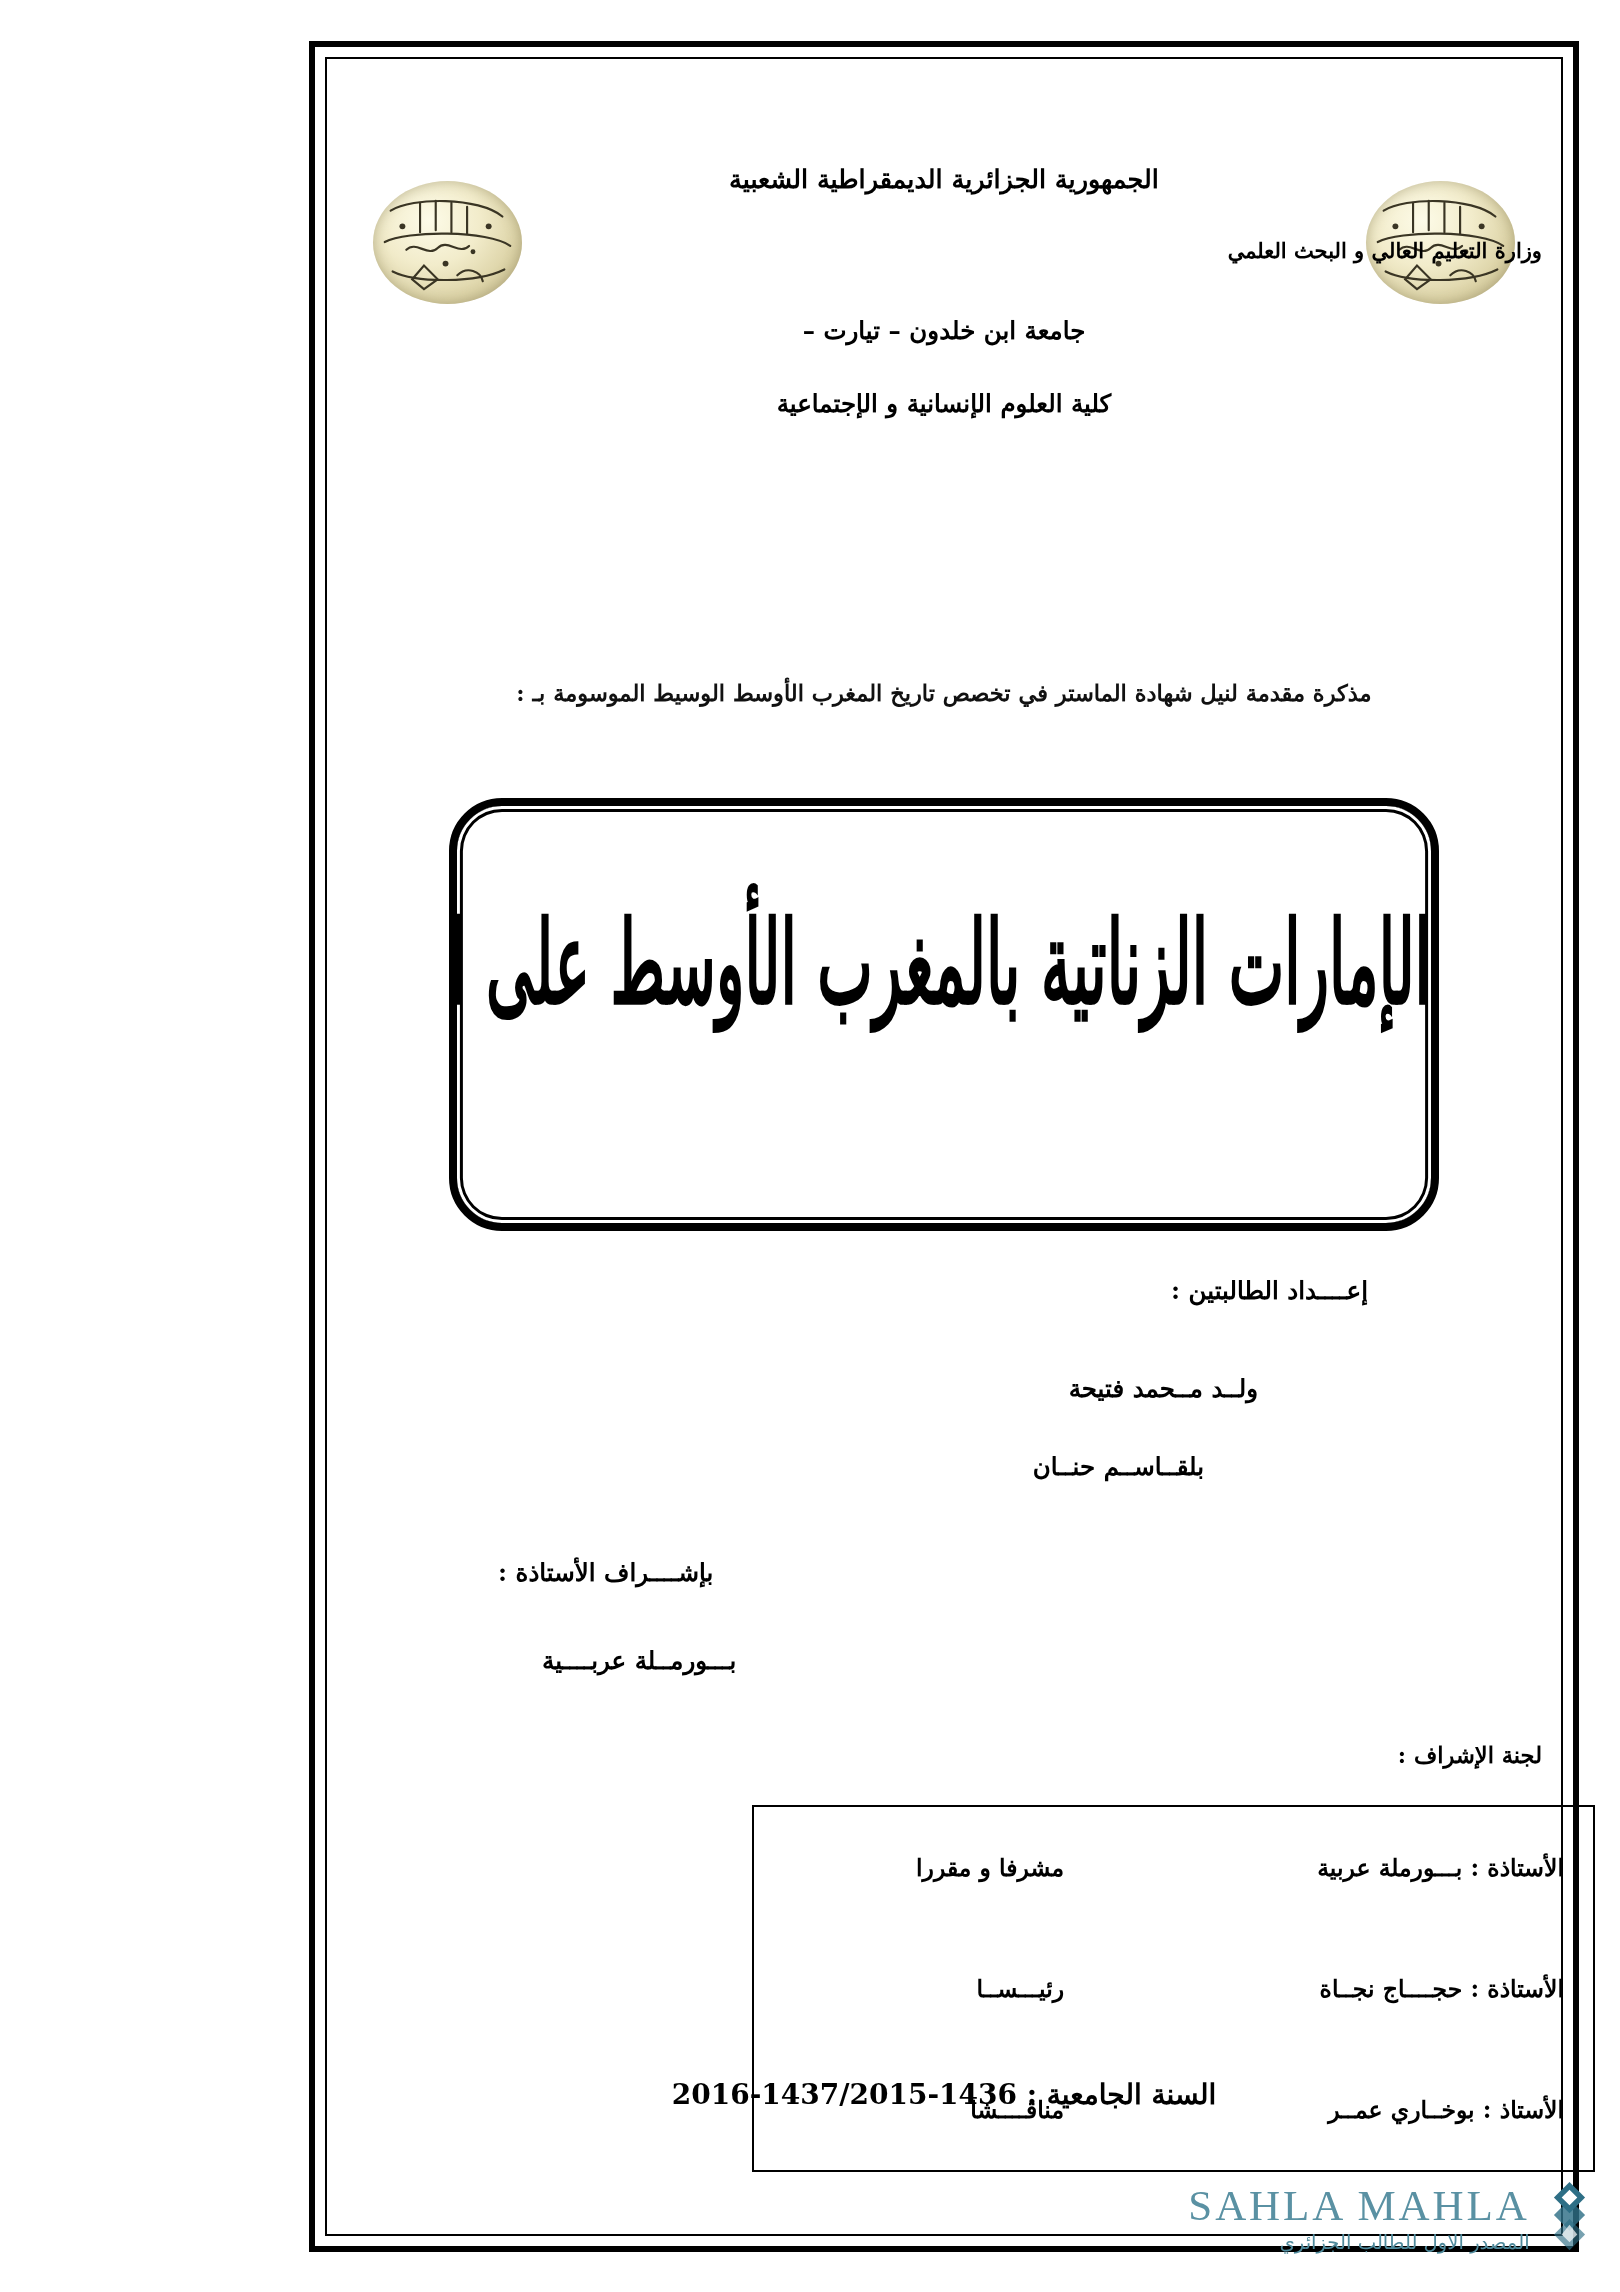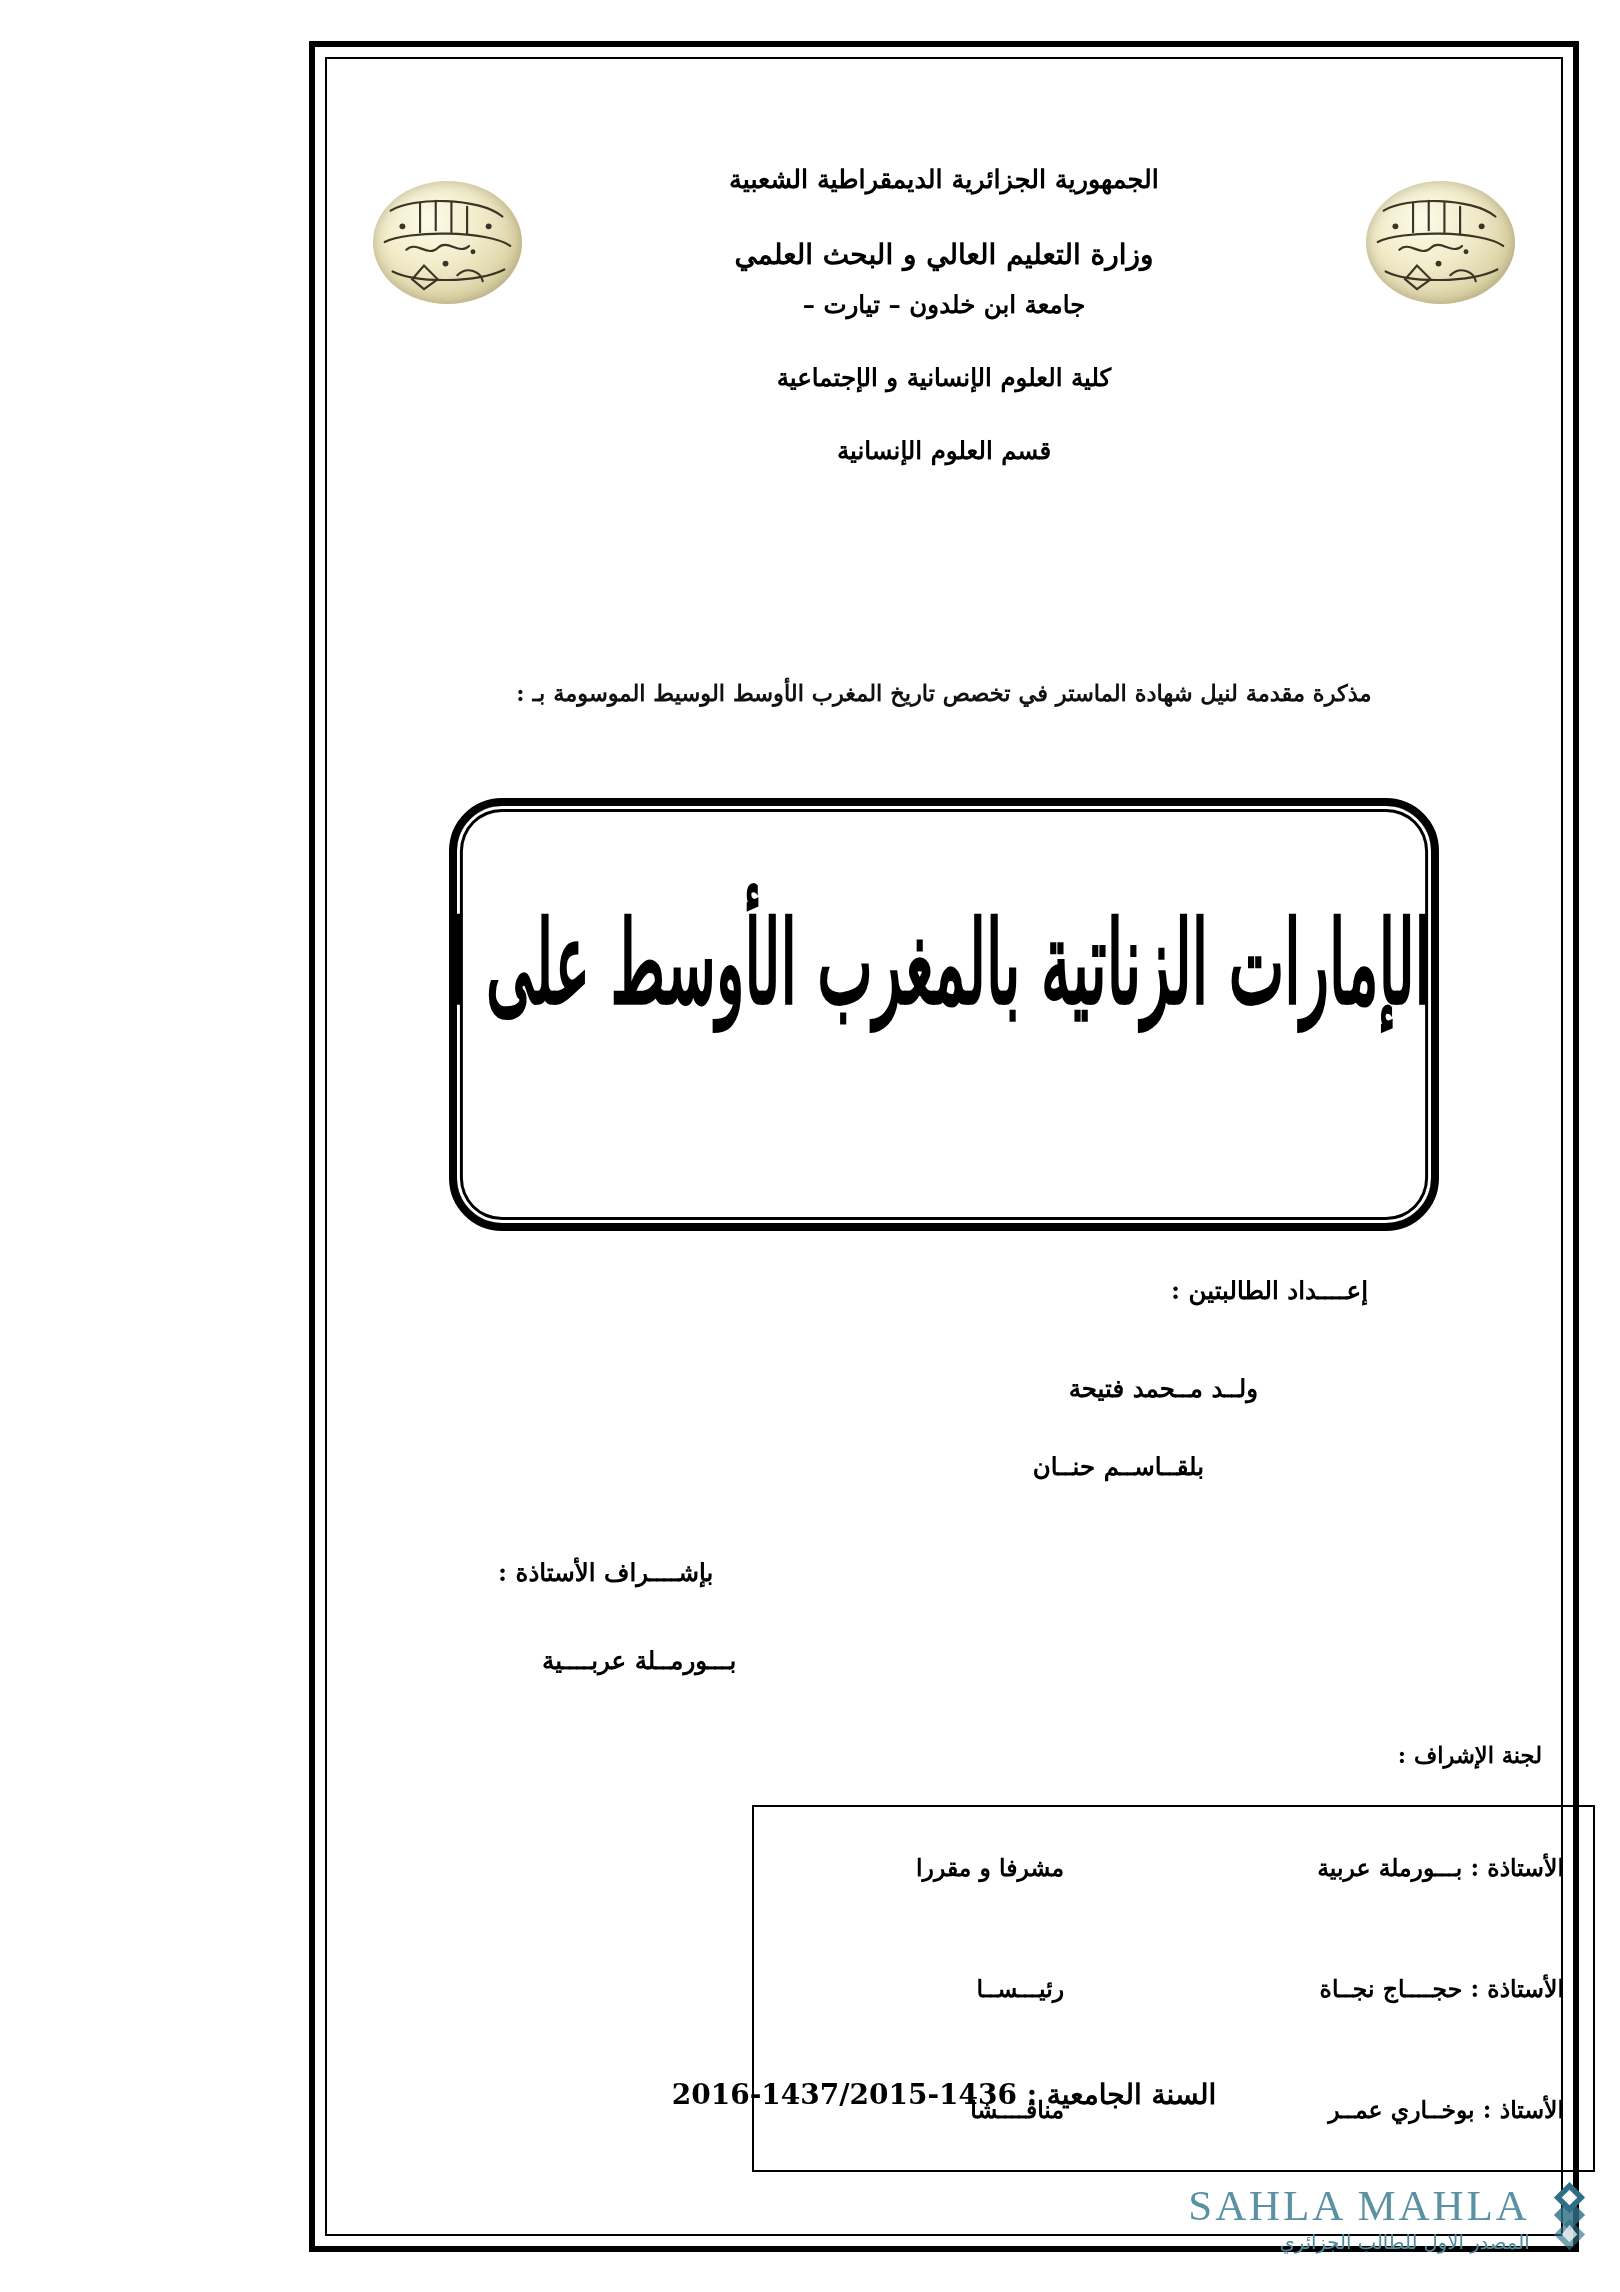--- a/index.html
+++ b/index.html
@@ -43,21 +43,21 @@
   }
   .header-line {
     font-family: "DejaVu Serif", "Liberation Serif", serif;
     font-weight: bold;
     color: #000;
     direction: rtl;
     letter-spacing: 1px;
     line-height: 1.05;
   }
   .hl-1 { font-size: 25.5px; margin-bottom: 47px; }
-  .hl-2 { font-size: 28px; margin-bottom: 23px; }
+  .hl-2 { font-size: 21px; margin-bottom: 56px; text-align: right; }
   .hl-3 { font-size: 24.5px; margin-bottom: 47px; }
   .hl-4 { font-size: 24.5px; margin-bottom: 47px; }
   .hl-5 { font-size: 24.5px; margin-bottom: 45px; }
 
   
   .seal {
     position: absolute;
     width: 149px;
     height: 123px;
     top: 103px;
@@ -261,21 +261,20 @@
           <circle cx="102" cy="72" r="2.5"></circle>
         </g>
       </svg>
     </div>
 
     <div class="header-block">
       <div class="header-line hl-1">الجمهورية الجزائرية الديمقراطية الشعبية</div>
       <div class="header-line hl-2">وزارة التعليم العالي و البحث العلمي</div>
       <div class="header-line hl-3">جامعة ابن خلدون – تيارت –</div>
       <div class="header-line hl-4">كلية العلوم الإنسانية و الإجتماعية</div>
-      <div class="header-line hl-5">قسم العلوم الإنسانية</div>
     </div>
 
     <div class="thesis-line">مذكرة مقدمة لنيل شهادة الماستر في تخصص تاريخ المغرب الأوسط الوسيط الموسومة بـ :</div>
 
     <div class="title-box">
       <div class="title-art">الإمارات الزناتية بالمغرب الأوسط على العهد الزياني</div>
     </div>
 
     <div class="label-right students-label">إعــــداد الطالبتين :</div>
     <div class="label-right student-1">ولــد مــحمد فتيحة</div>

